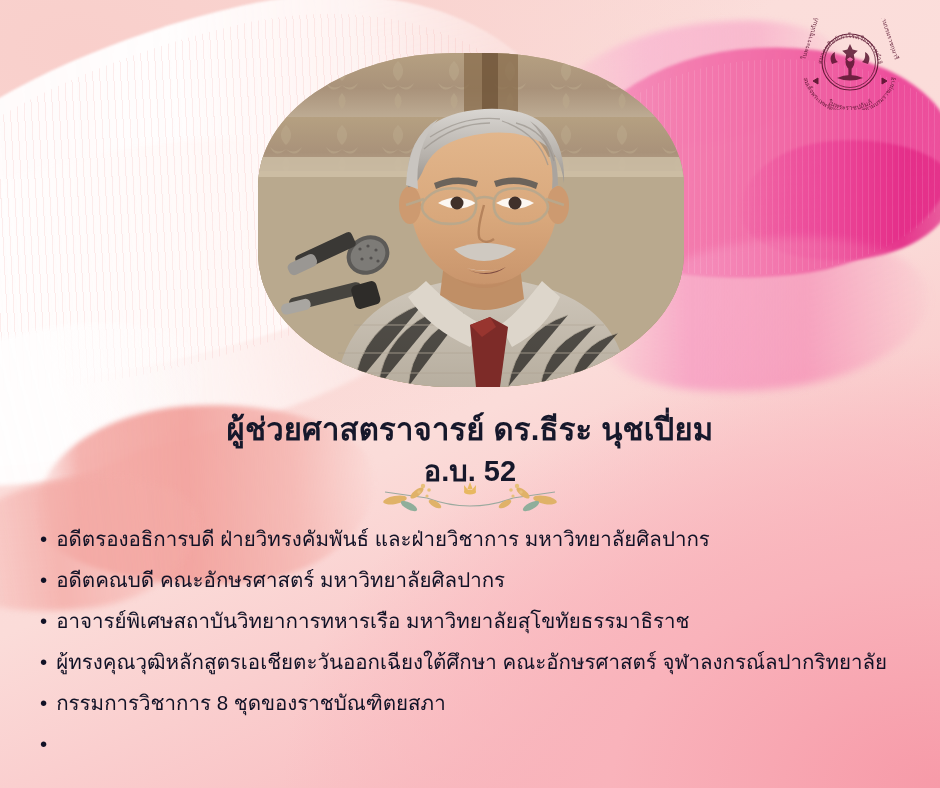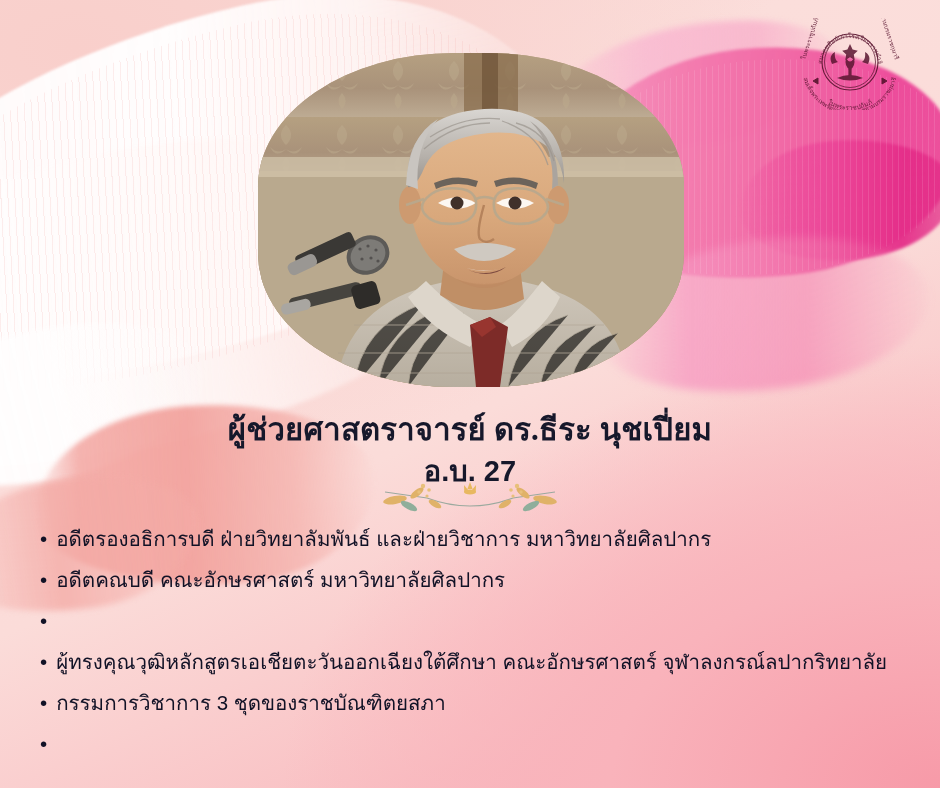--- a/index.html
+++ b/index.html
@@ -121,21 +121,21 @@
     border-radius:46% 46% 46% 46% / 40% 40% 40% 40%;
     overflow:hidden;
     background:#b9a183;
   }
   #portrait{position:absolute;inset:0;}
 
   
   #name-title{
     position:absolute;left:0;right:0;top:404px;text-align:center;
     font-size:31px;font-weight:bold;color:#16182b;letter-spacing:.2px;
-    font-family:Liberation Serif, serif;
+    font-family:Liberation Sans, sans-serif;
   }
   #class-title{
     position:absolute;left:0;right:0;top:448px;text-align:center;
     font-size:29px;font-weight:bold;color:#16182b;
   }
 
   #divider{
     position:absolute;left:50%;top:476px;transform:translateX(-50%);
     width:210px;height:40px;
   }
@@ -327,21 +327,21 @@
         <rect x="36" y="204" width="62" height="16" rx="4" transform="rotate(-25 36 204)" fill="#3a3835"></rect>
         <rect x="28" y="212" width="30" height="13" rx="5" transform="rotate(-25 28 212)" fill="#9a9793"></rect>
         <rect x="30" y="246" width="74" height="13" rx="5" transform="rotate(-14 30 246)" fill="#46443f"></rect>
         <rect x="22" y="252" width="30" height="11" rx="5" transform="rotate(-14 22 252)" fill="#a9a6a1"></rect>
         <rect x="92" y="234" width="26" height="24" rx="5" transform="rotate(-16 92 234)" fill="#2e2c29"></rect>
       </g>
     </svg>
   </div>
 
   <div id="name-title">ผู้ช่วยศาสตราจารย์ ดร.ธีระ นุชเปี่ยม</div>
-  <div id="class-title">อ.บ. 27</div>
+  <div id="class-title">อ.บ. 52</div>
 
   <svg id="divider" viewBox="0 0 210 40">
     <g stroke="#9aa99e" stroke-width="1.1" fill="none">
       <path d="M62 22 q43 16 86 0"></path>
       <path d="M62 22 l-42 -6"></path>
       <path d="M148 22 l42 -6"></path>
     </g>
     <g fill="#e0b268">
       <ellipse cx="30" cy="24" rx="12" ry="4" transform="rotate(-10 30 24)"></ellipse>
       <ellipse cx="180" cy="24" rx="12" ry="4" transform="rotate(10 180 24)"></ellipse>
@@ -368,35 +368,36 @@
       <path d="M105 6 l2.6 7 h-5.2z"></path>
       <path d="M99 9 l4.5 5.6 -4.2 1.6z"></path>
       <path d="M111 9 l-4.5 5.6 4.2 1.6z"></path>
       <ellipse cx="105" cy="16" rx="6" ry="2.6"></ellipse>
     </g>
   </svg>
 
   <ul id="bullets">
     <li>
       <span class="dot">•</span>
-      <span>อดีตรองอธิการบดี ฝ่ายวิทยาลัมพันธ์ และฝ่ายวิชาการ มหาวิทยาลัยศิลปากร</span>
+      <span>อดีตรองอธิการบดี ฝ่ายวิทรงคัมพันธ์ และฝ่ายวิชาการ มหาวิทยาลัยศิลปากร</span>
     </li>
     <li>
       <span class="dot">•</span>
       <span>อดีตคณบดี คณะอักษรศาสตร์ มหาวิทยาลัยศิลปากร</span>
     </li>
     <li>
       <span class="dot">•</span>
+      <span>อาจารย์พิเศษสถาบันวิทยาการทหารเรือ มหาวิทยาลัยสุโขทัยธรรมาธิราช</span>
     </li>
     <li>
       <span class="dot">•</span>
       <span>ผู้ทรงคุณวุฒิหลักสูตรเอเชียตะวันออกเฉียงใต้ศึกษา คณะอักษรศาสตร์ จุฬาลงกรณ์ลปากริทยาลัย</span>
     </li>
     <li>
       <span class="dot">•</span>
-      <span>กรรมการวิชาการ 3 ชุดของราชบัณฑิตยสภา</span>
+      <span>กรรมการวิชาการ 8 ชุดของราชบัณฑิตยสภา</span>
     </li>
     <li>
       <span class="dot">•</span>
     </li>
   </ul>
 
 </div>
 
 </body></html>

